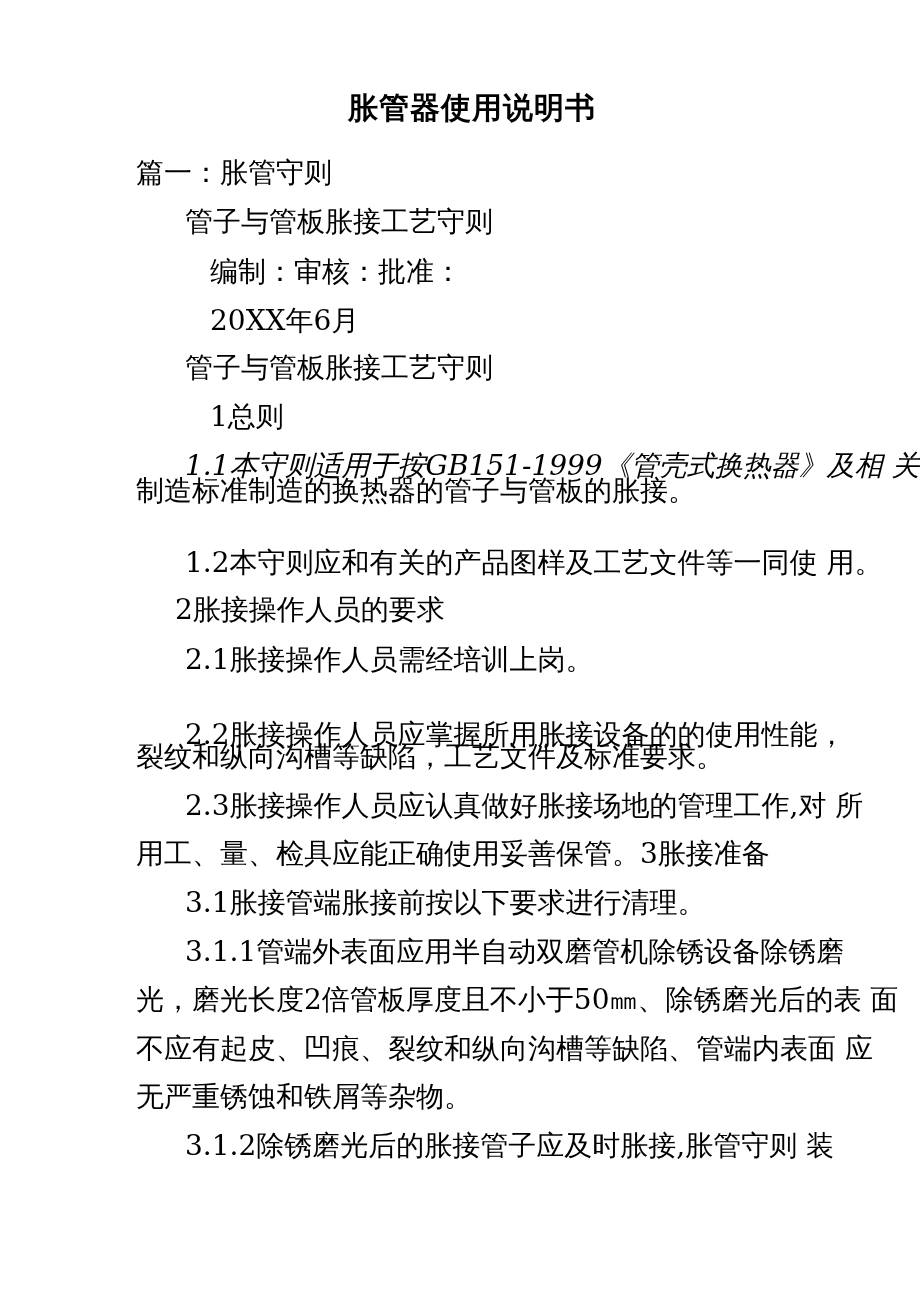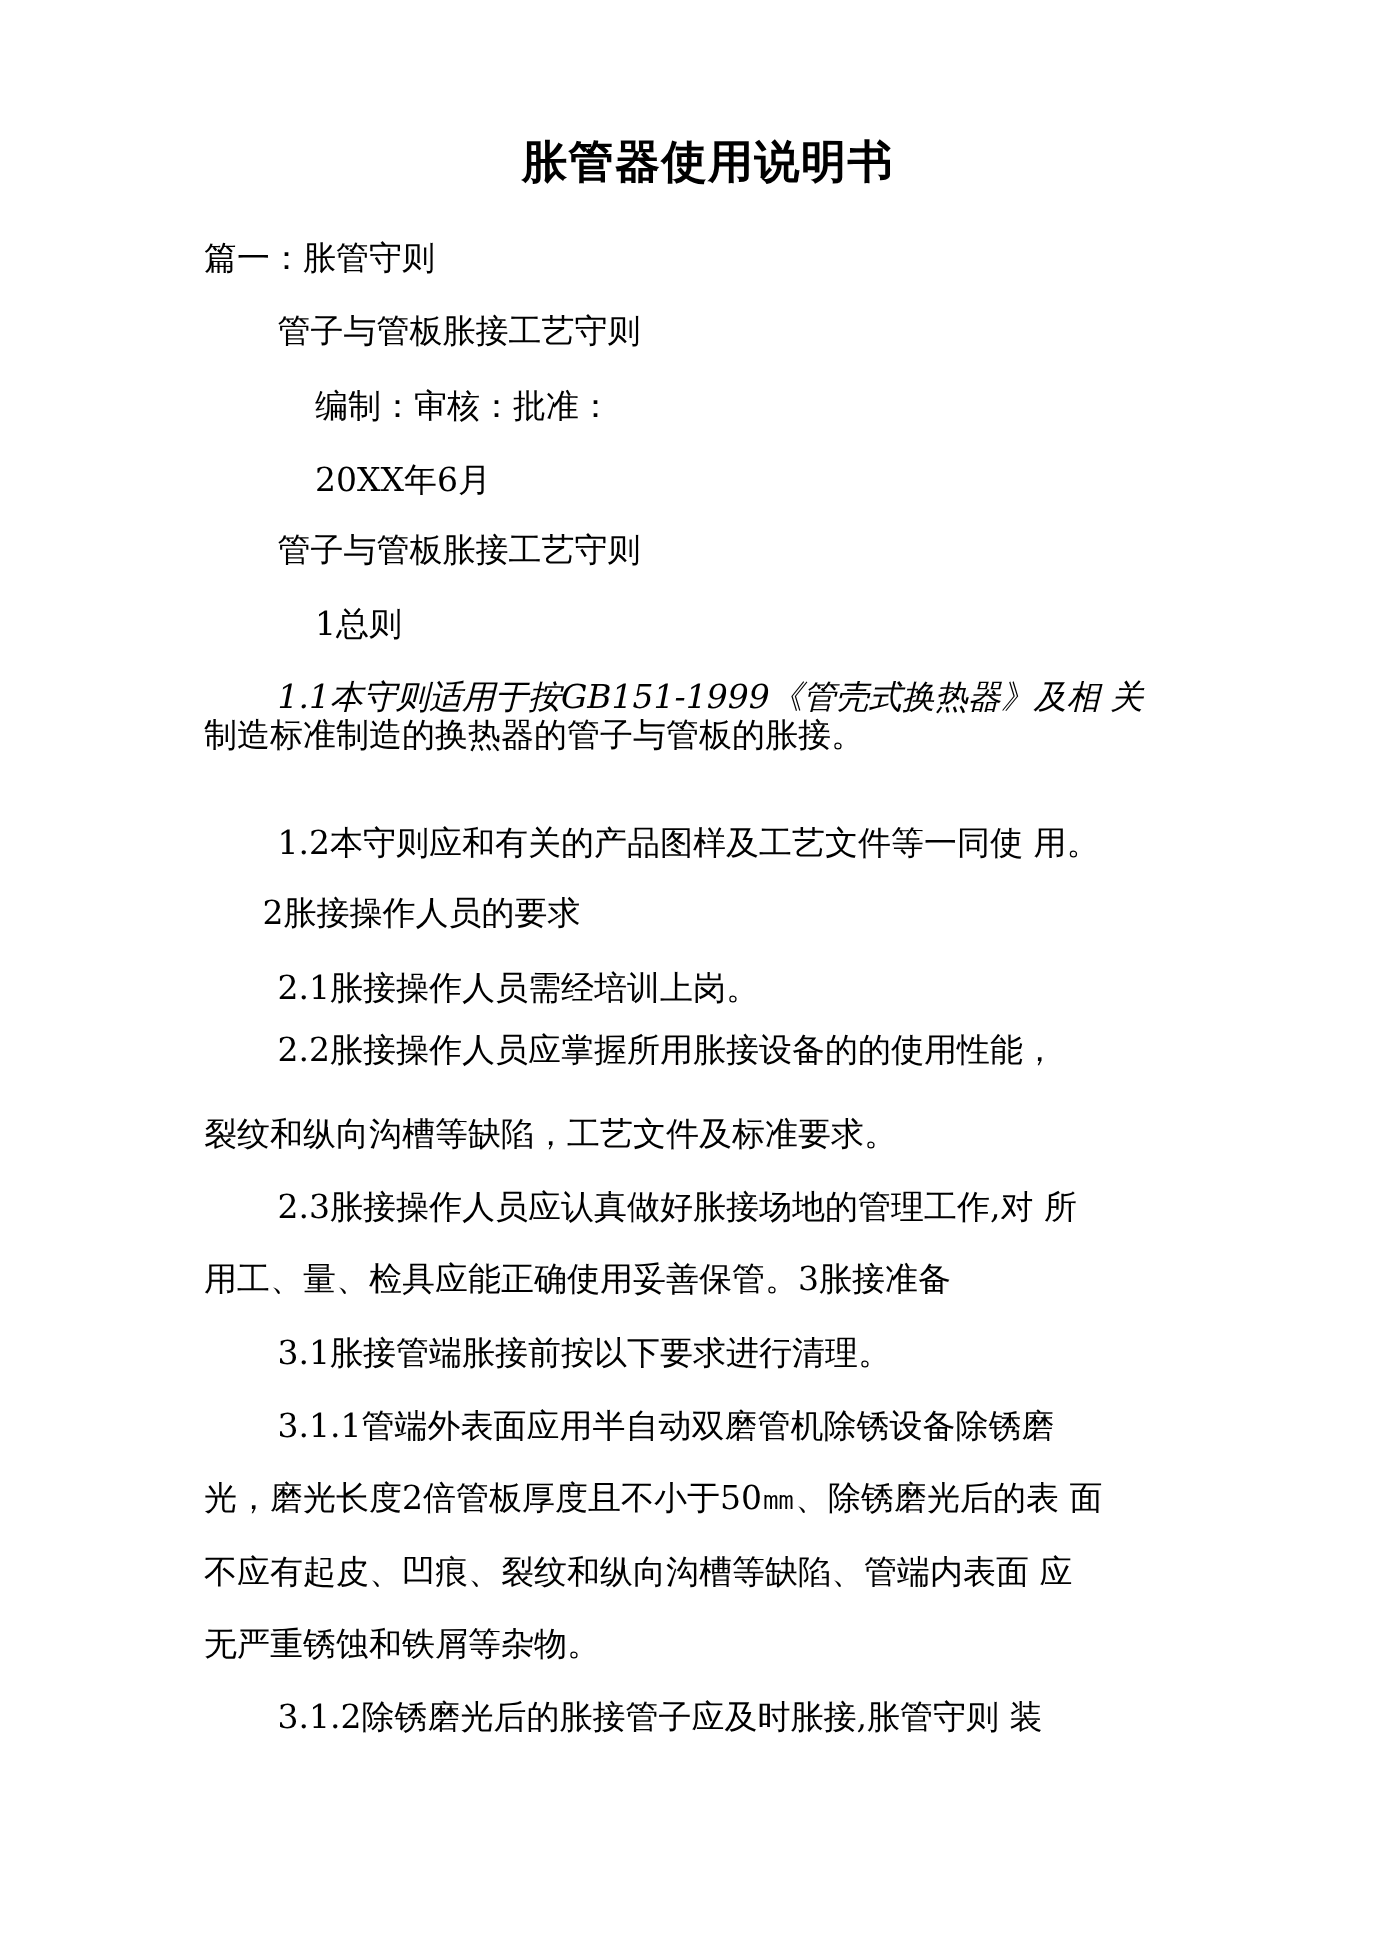--- a/index.html
+++ b/index.html
@@ -1,40 +1,40 @@
 <!DOCTYPE html>
 <html><head>
 <meta charset="utf-8">
 <style>
   html, body { margin: 0; padding: 0; background: #ffffff; }
   body { width: 920px; height: 1302px; position: relative; overflow: hidden;
          font-family: "DejaVu Serif", "Liberation Serif", serif; color: #000; }
   .title { position: absolute; left: 12px; width: 920px; top: 88px; text-align: center;
            font-family: "DejaVu Sans", "Liberation Sans", sans-serif; font-weight: bold;
            font-size: 30px; letter-spacing: 1px; }
-  .line { position: absolute; font-size: 22px; white-space: nowrap; line-height: 30px; }
+  .line { position: absolute; font-size: 28px; white-space: nowrap; line-height: 30px; }
 </style>
 </head>
 <body>
 
 <div class="title">胀管器使用说明书</div>
 
 <div id="body-lines">
     <div class="line" style="left: 136px; top: 158px;">篇一：胀管守则</div>
     <div class="line" style="left: 185px; top: 207px;">管子与管板胀接工艺守则</div>
     <div class="line" style="left: 210px; top: 257px;">编制：审核：批准：</div>
     <div class="line" style="left: 210px; top: 306px;">20XX年6月</div>
     <div class="line" style="left: 185px; top: 353px;">管子与管板胀接工艺守则</div>
     <div class="line" style="left: 210px; top: 402px;">1总则</div>
     <div class="line" style="left: 185px; top: 451px; font-style: italic;">1.1本守则适用于按GB151-1999《管壳式换热器》及相 关</div>
     <div class="line" style="left: 136px; top: 476px;">制造标准制造的换热器的管子与管板的胀接。</div>
     <div class="line" style="left: 185px; top: 548px;">1.2本守则应和有关的产品图样及工艺文件等一同使 用。</div>
     <div class="line" style="left: 136px; top: 595px; margin-left: 39px;">2胀接操作人员的要求</div>
     <div class="line" style="left: 185px; top: 645px;">2.1胀接操作人员需经培训上岗。</div>
-    <div class="line" style="left: 185px; top: 686px;">2.2胀接操作人员应掌握所用胀接设备的的使用性能，</div>
+    <div class="line" style="left: 185px; top: 720px;">2.2胀接操作人员应掌握所用胀接设备的的使用性能，</div>
     <div class="line" style="left: 136px; top: 742px;">裂纹和纵向沟槽等缺陷，工艺文件及标准要求。</div>
     <div class="line" style="left: 185px; top: 791px;">2.3胀接操作人员应认真做好胀接场地的管理工作,对 所</div>
     <div class="line" style="left: 136px; top: 839px;">用工、量、检具应能正确使用妥善保管。3胀接准备</div>
     <div class="line" style="left: 185px; top: 888px;">3.1胀接管端胀接前按以下要求进行清理。</div>
     <div class="line" style="left: 185px; top: 937px;">3.1.1管端外表面应用半自动双磨管机除锈设备除锈磨</div>
     <div class="line" style="left: 136px; top: 985px;">光，磨光长度2倍管板厚度且不小于50㎜、除锈磨光后的表 面</div>
     <div class="line" style="left: 136px; top: 1034px;">不应有起皮、凹痕、裂纹和纵向沟槽等缺陷、管端内表面 应</div>
     <div class="line" style="left: 136px; top: 1082px;">无严重锈蚀和铁屑等杂物。</div>
     <div class="line" style="left: 185px; top: 1131px;">3.1.2除锈磨光后的胀接管子应及时胀接,胀管守则 装</div>
   </div>

